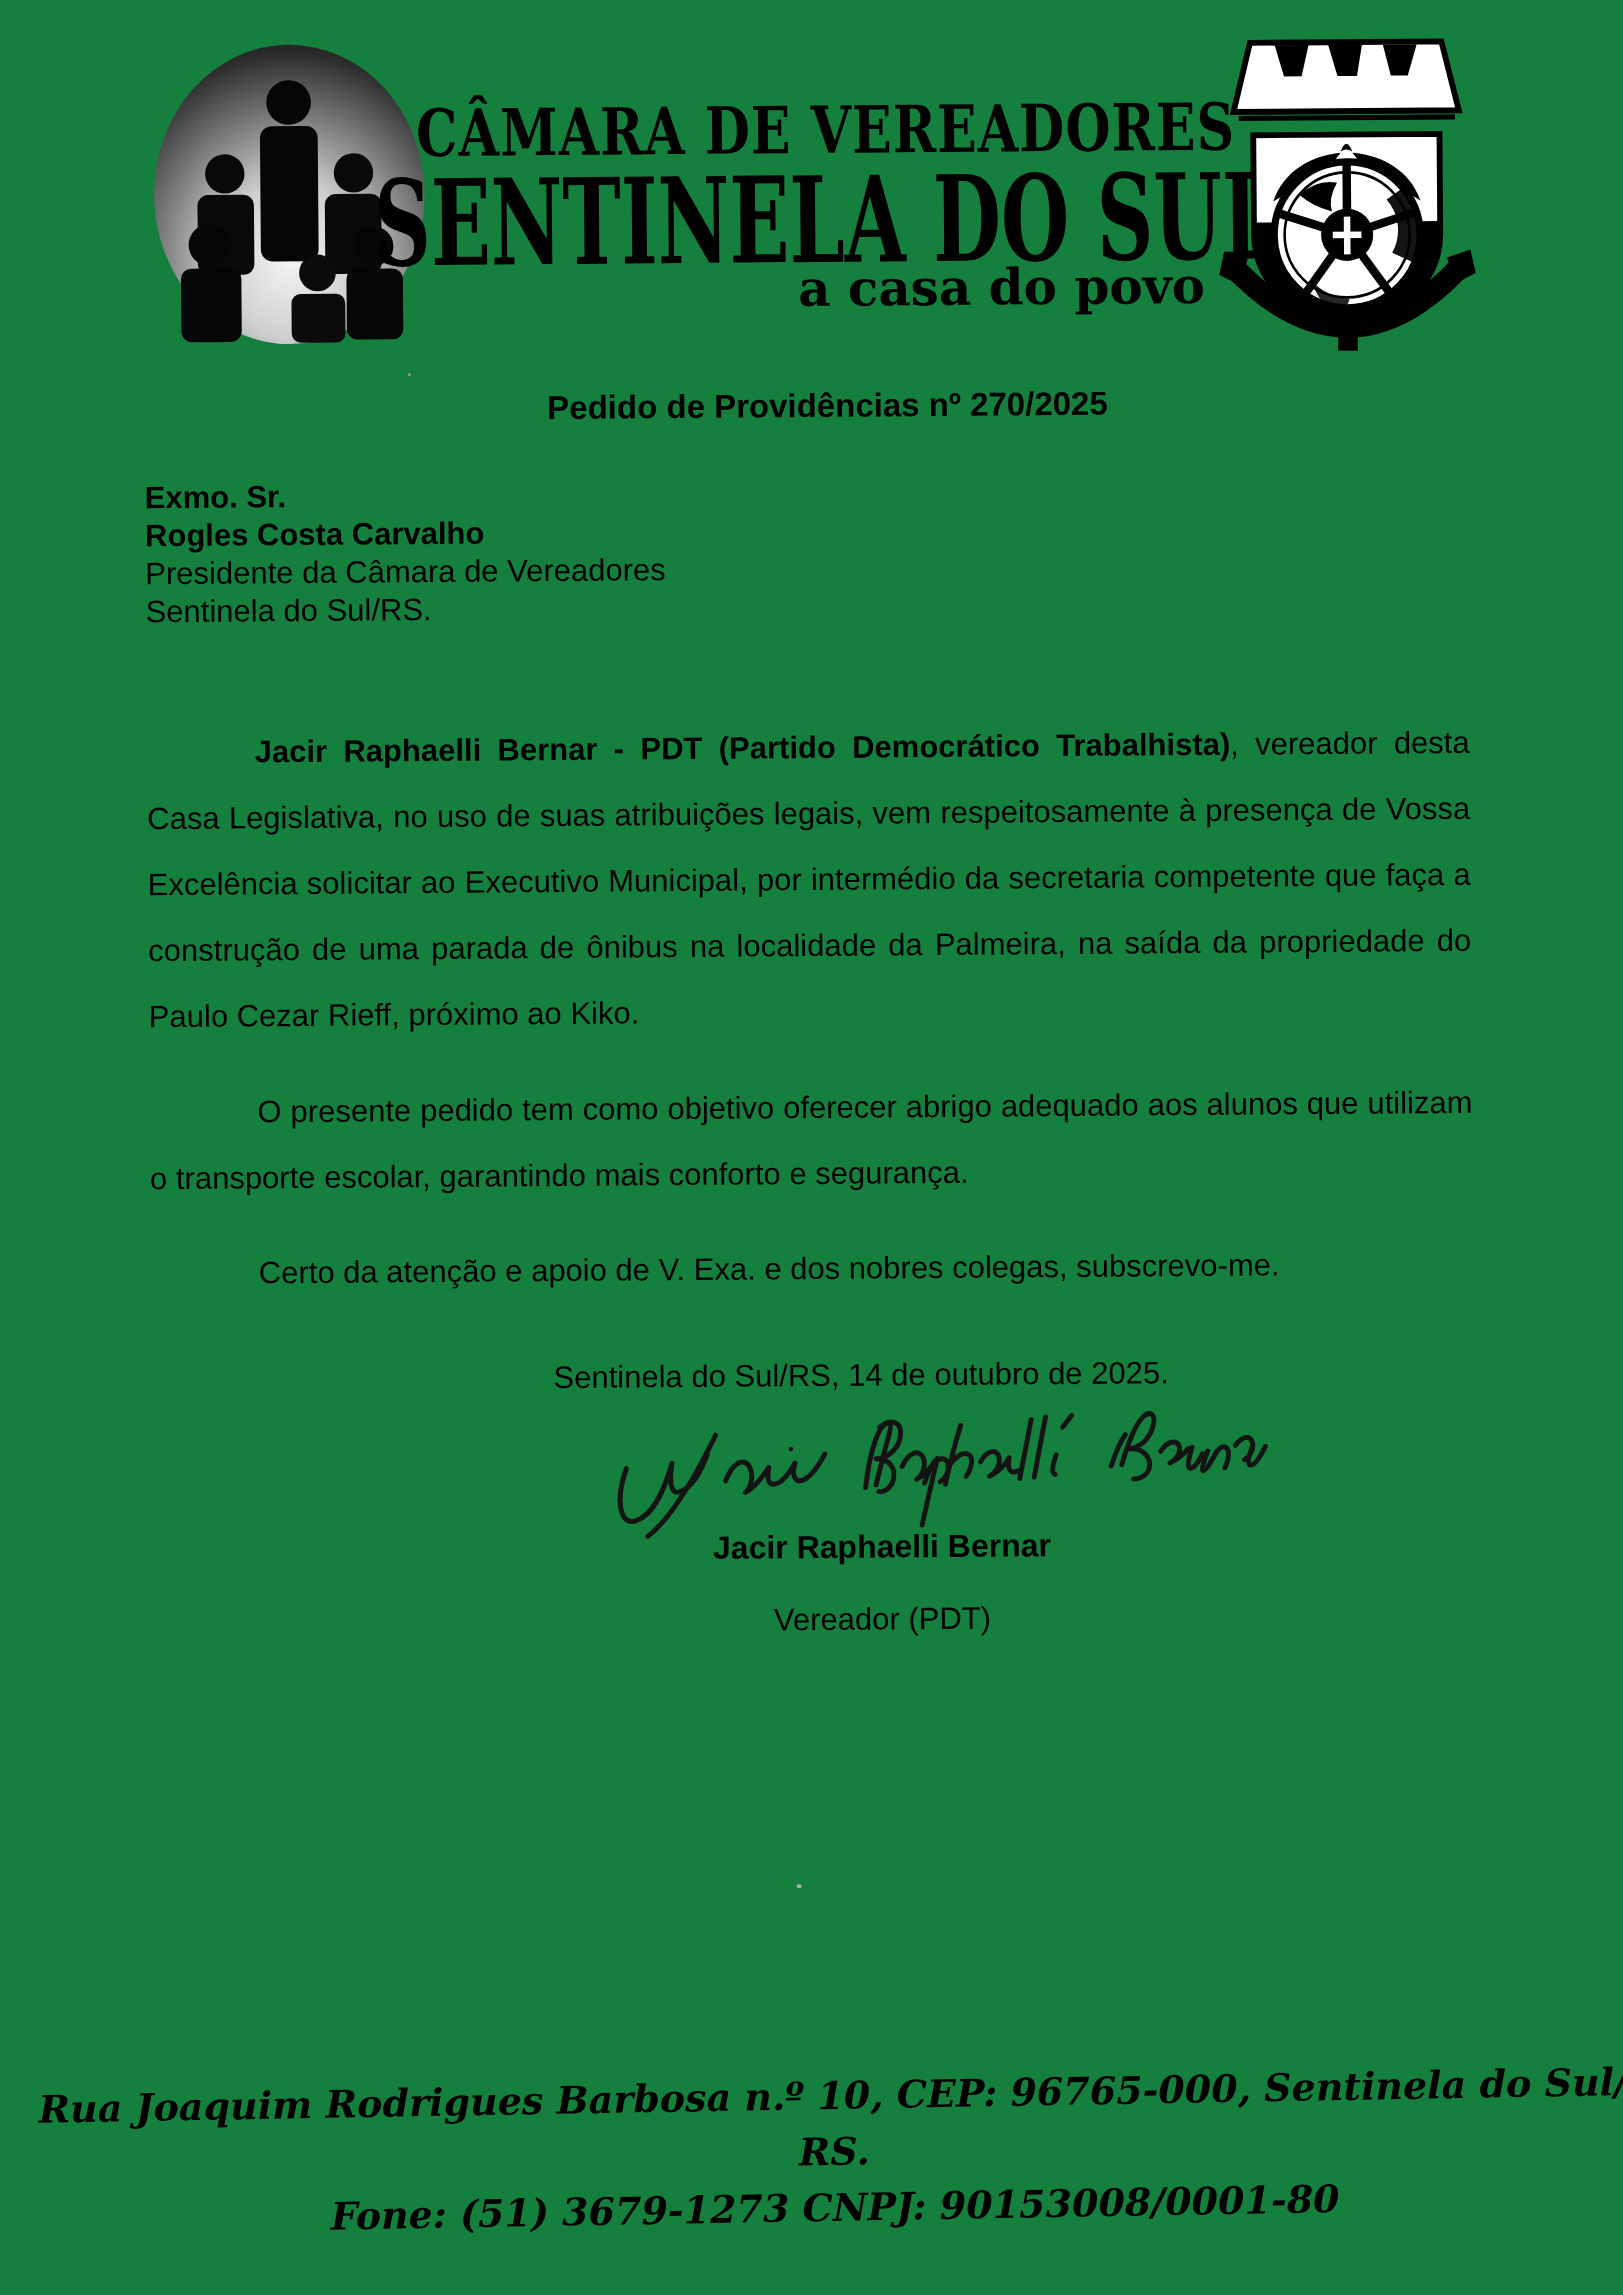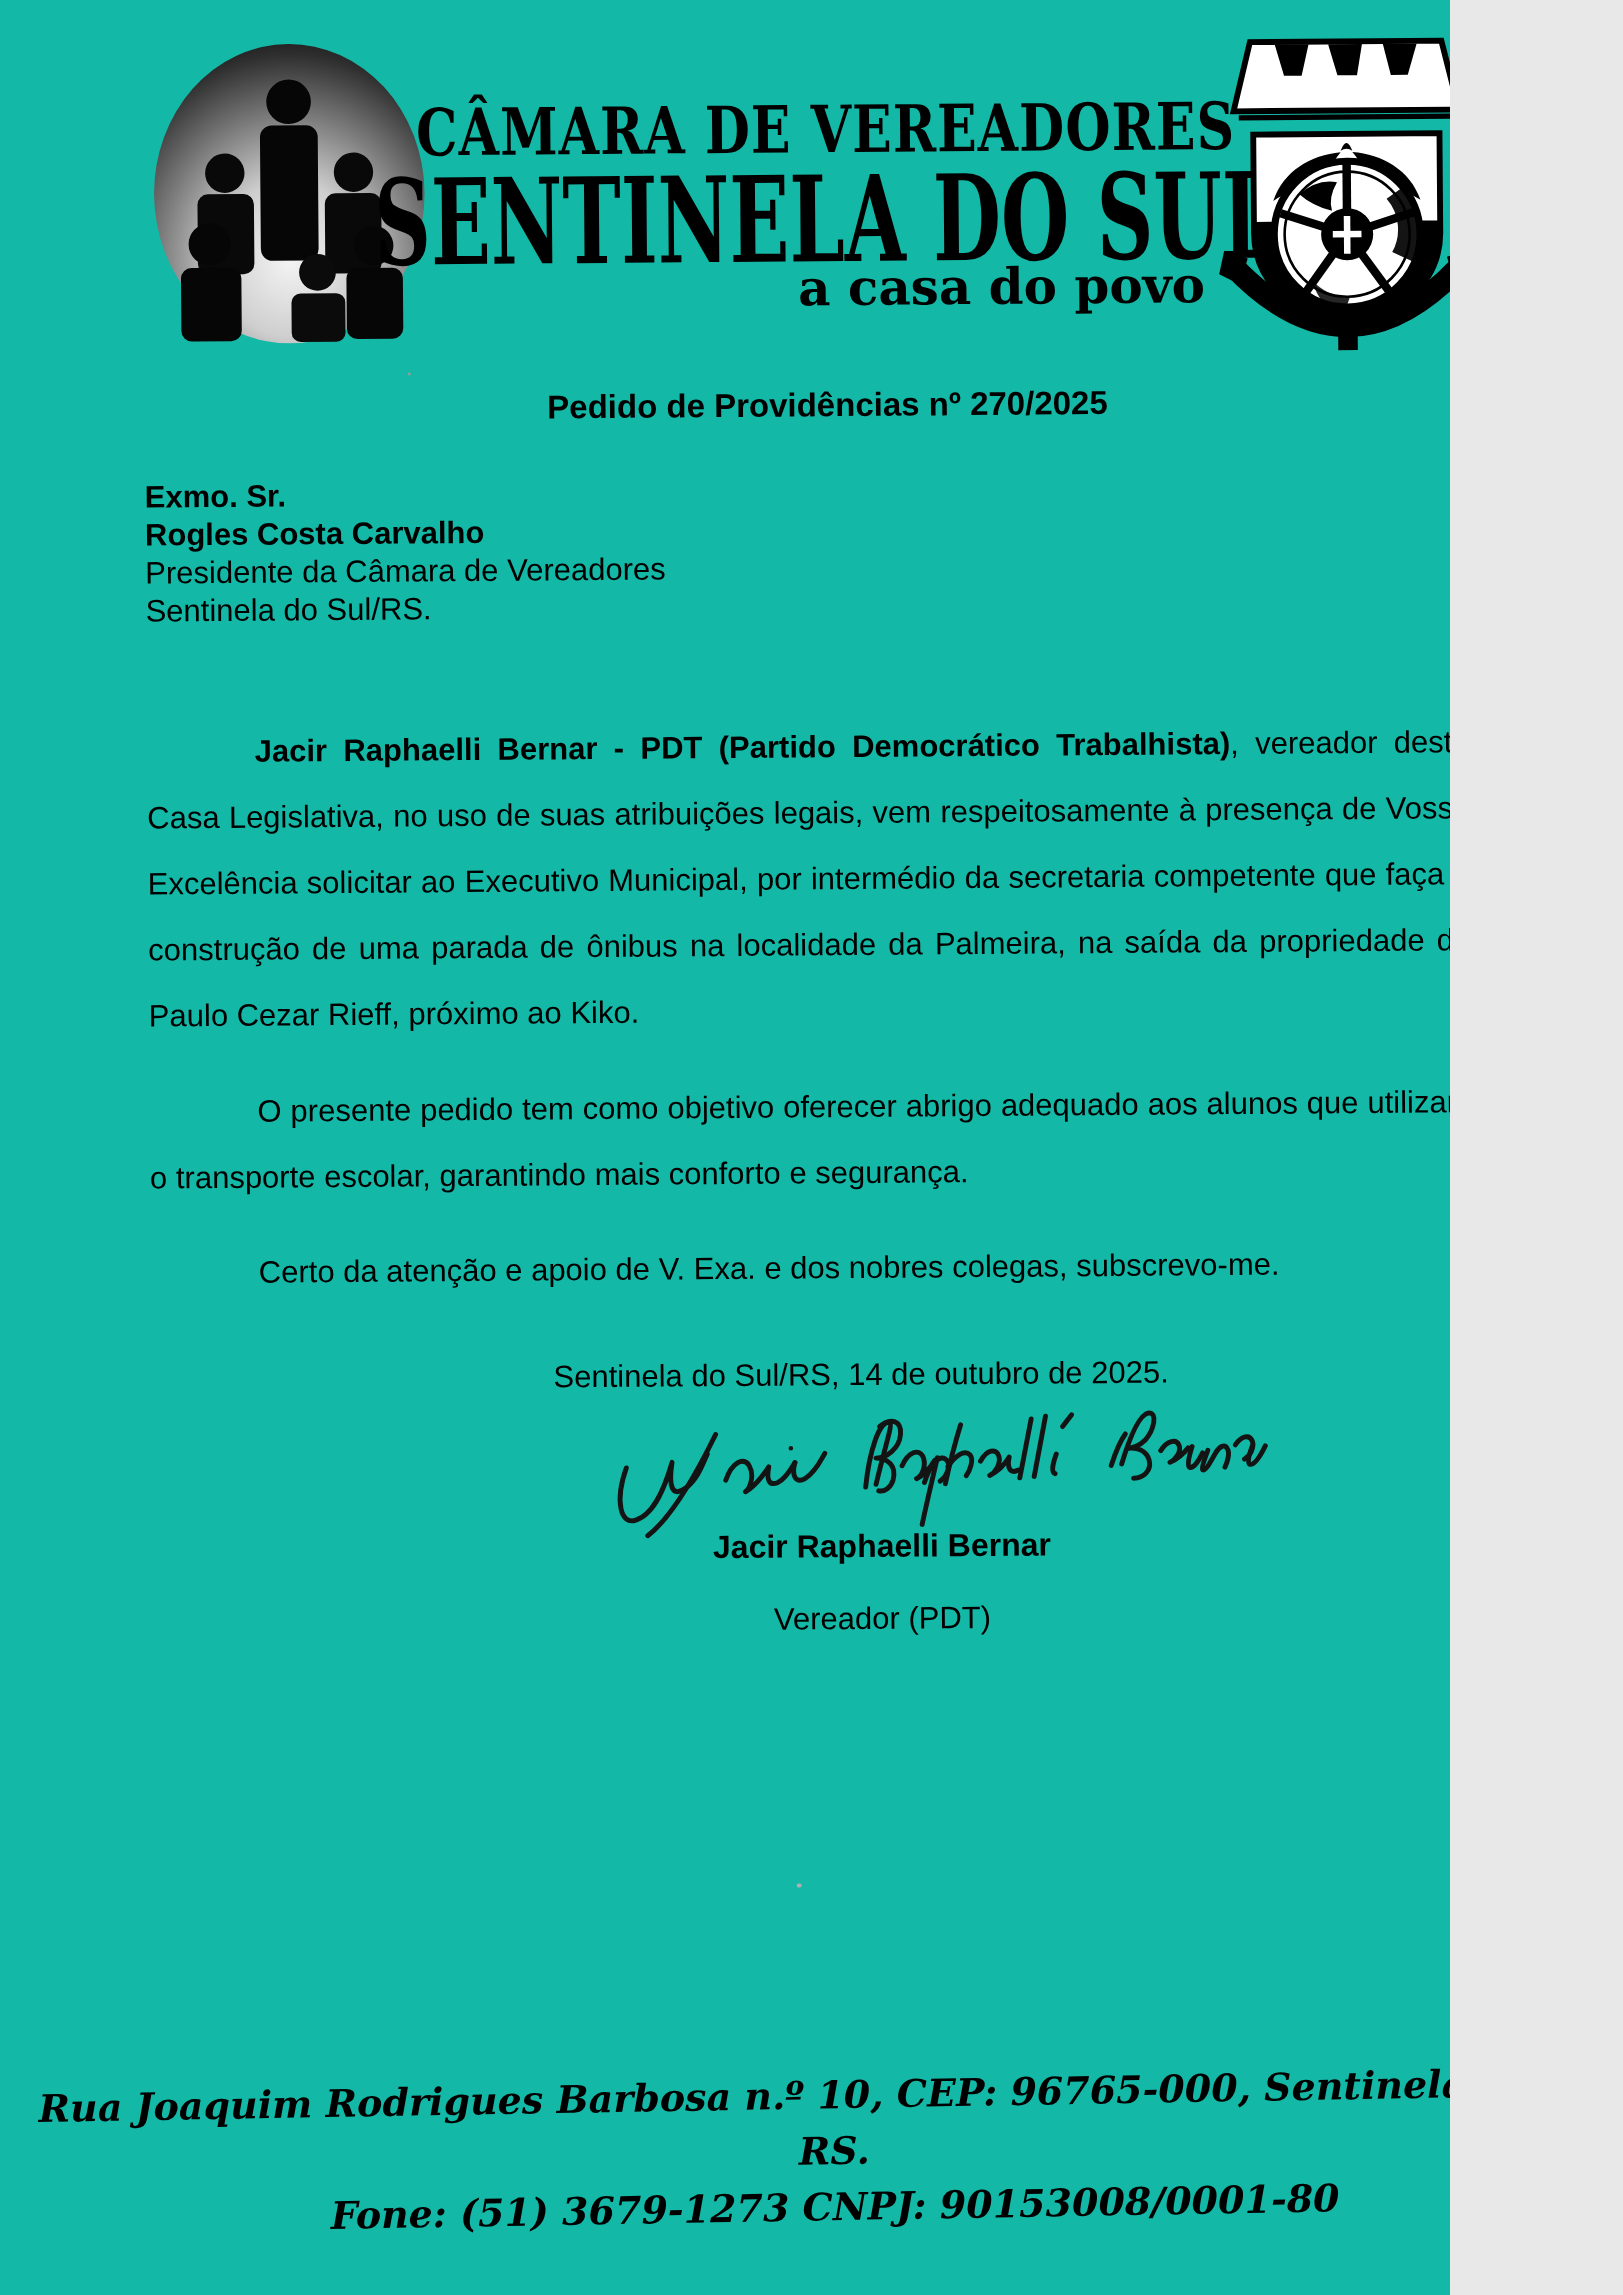--- a/index.html
+++ b/index.html
@@ -1,16 +1,16 @@
 <!DOCTYPE html>
 <html style="font-size:10.5px"><head>
 <meta charset="utf-8">
 <style>
   html,body{margin:0;padding:0;background:#e8e8e8;}
-  .page{position:relative;width:1450px;height:2295px;background:#14b8a6;overflow:hidden;
+  .page{position:relative;width:1623px;height:2295px;background:#15803d;overflow:hidden;
         font-family:"Liberation Sans",sans-serif;color:#000;}
   .sheet{position:absolute;inset:0;transform:rotate(-0.45deg);transform-origin:50% 40%;}
 
   
   .logo-left{position:absolute;left:156px;top:38px;width:278px;height:302px;}
   .crest{position:absolute;left:1219px;top:30px;width:267px;height:327px;}
   .display-line{position:absolute;left:0;width:1663px;text-align:center;
                 font-family:"DejaVu Serif",serif;font-weight:bold;white-space:nowrap;line-height:1;}
   .dl1{top:98px;font-size:65px;}
   .dl1 .cond{display:inline-block;transform:scaleX(0.80);transform-origin:center;letter-spacing:1.3px;}

